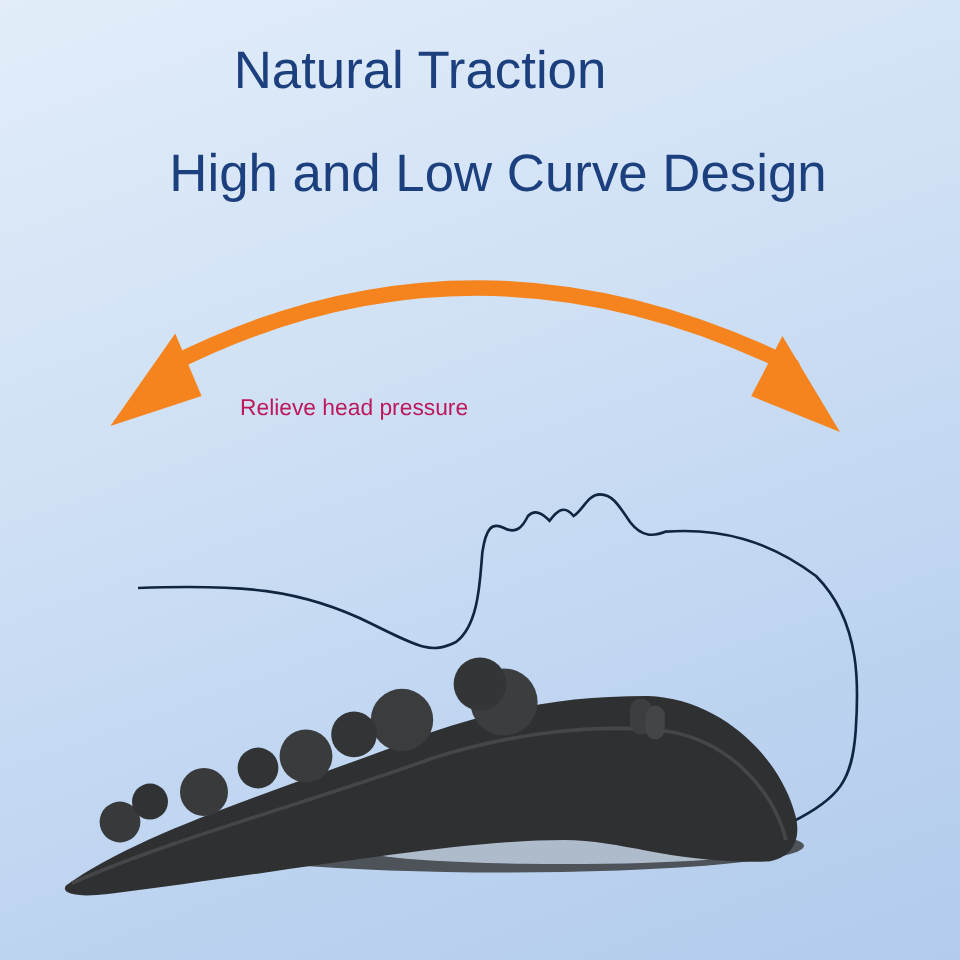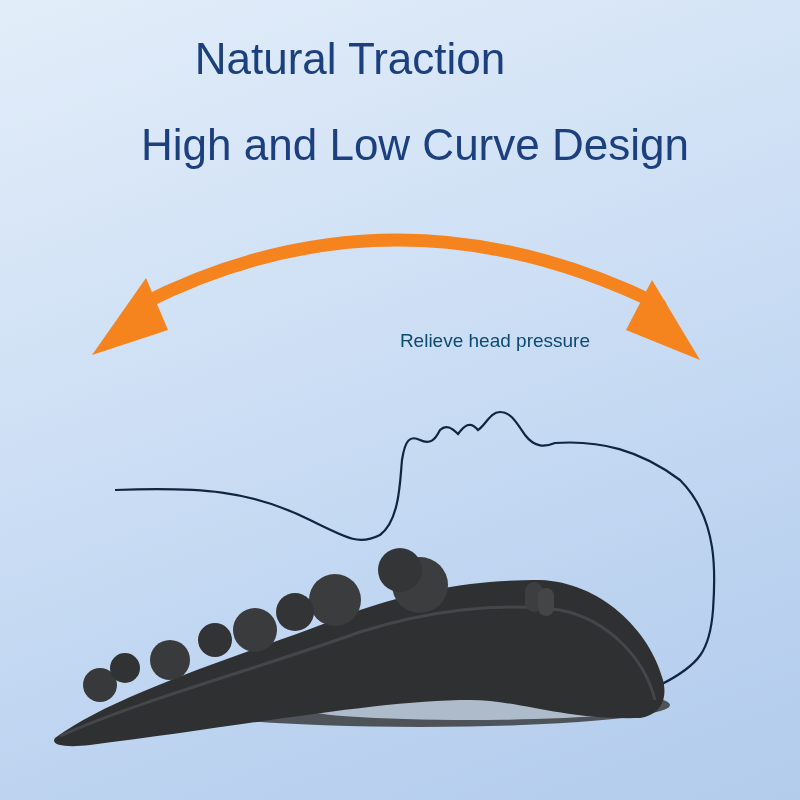--- a/index.html
+++ b/index.html
@@ -3,22 +3,22 @@
 <meta charset="utf-8">
 <style>
   html, body { margin:0; padding:0; }
   body { width:800px; height:800px; overflow:hidden; position:relative;
     background: linear-gradient(160deg, #e2edf9 0%, #cfe0f5 40%, #bcd3f0 75%, #b3ccec 100%);
     font-family: "Liberation Sans", sans-serif; }
   .title1 { position:absolute; left:0; width:700px; top:34px; text-align:center;
     font-size:44px; color:#1c3f7e; }
   .title2 { position:absolute; left:0; width:830px; top:120px; text-align:center;
     font-size:44px; color:#1c3f7e; }
-  .caption { position:absolute; left:200px; width:390px; top:330px; text-align:right;
-    font-size:19px; color:#0c4a6e; }
+  .caption { position:absolute; left:200px; width:390px; top:330px; text-align:left;
+    font-size:19px; color:#be185d; }
   svg.art { position:absolute; left:0; top:0; }
 </style>
 </head>
 <body>
 
 <div class="title1">Natural Traction</div>
 <div class="title2">High and Low Curve Design</div>
 
 <svg class="art" width="800" height="800" viewBox="0 0 800 800">
 

